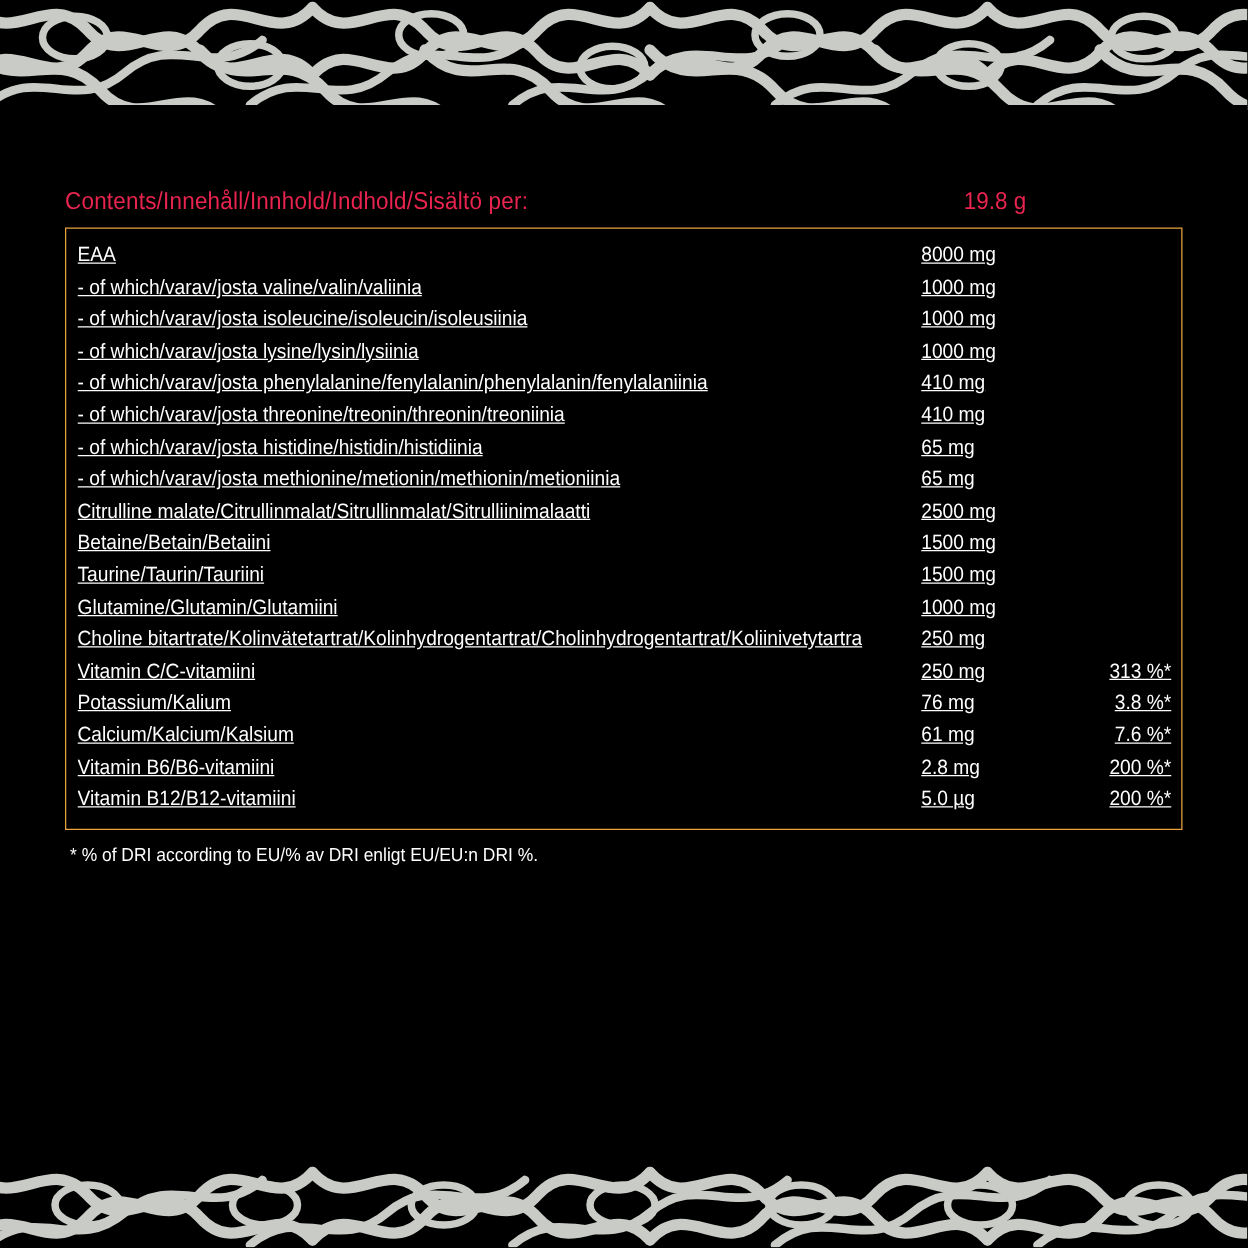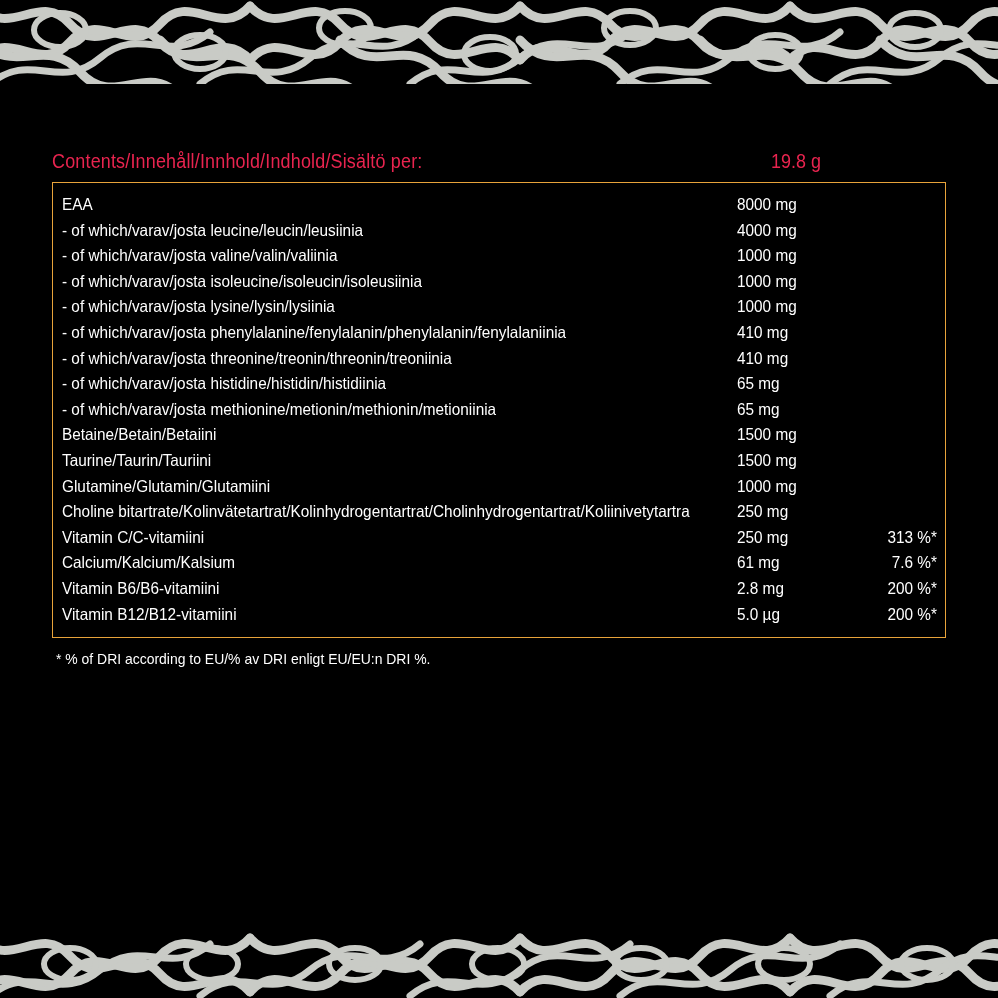--- a/index.html
+++ b/index.html
@@ -68,20 +68,21 @@
     flex: 0 0 175px;
     transform: scaleX(0.92);
     transform-origin: left center;
     white-space: nowrap;
   }
 
   .table-box {
     margin: 9px 52px 0 52px;
     border: 1px solid #e8a33a;
     padding: 9px 0 10px 0;
+    text-decoration: underline;
   }
 
   .row {
     display: flex;
     align-items: baseline;
     padding: 0 8px 0 9px;
     line-height: 25.6px;
     white-space: nowrap;
   }
   .cell-name {
@@ -175,25 +176,20 @@
     </div>
 
     <div class="table-box">
 
       <div class="row">
         <div class="cell-name">EAA</div>
         <div class="cell-amount">8000 mg</div>
         <div class="cell-dri"></div>
       </div>
       <div class="row">
-        <div class="cell-name">- of which/varav/josta leucine/leucin/leusiinia</div>
-        <div class="cell-amount">4000 mg</div>
-        <div class="cell-dri"></div>
-      </div>
-      <div class="row">
         <div class="cell-name">- of which/varav/josta valine/valin/valiinia</div>
         <div class="cell-amount">1000 mg</div>
         <div class="cell-dri"></div>
       </div>
       <div class="row">
         <div class="cell-name">- of which/varav/josta isoleucine/isoleucin/isoleusiinia</div>
         <div class="cell-amount">1000 mg</div>
         <div class="cell-dri"></div>
       </div>
       <div class="row">
@@ -212,20 +208,25 @@
         <div class="cell-dri"></div>
       </div>
       <div class="row">
         <div class="cell-name">- of which/varav/josta histidine/histidin/histidiinia</div>
         <div class="cell-amount">65 mg</div>
         <div class="cell-dri"></div>
       </div>
       <div class="row">
         <div class="cell-name">- of which/varav/josta methionine/metionin/methionin/metioniinia</div>
         <div class="cell-amount">65 mg</div>
+        <div class="cell-dri"></div>
+      </div>
+      <div class="row">
+        <div class="cell-name">Citrulline malate/Citrullinmalat/Sitrullinmalat/Sitrulliinimalaatti</div>
+        <div class="cell-amount">2500 mg</div>
         <div class="cell-dri"></div>
       </div>
       <div class="row">
         <div class="cell-name">Betaine/Betain/Betaiini</div>
         <div class="cell-amount">1500 mg</div>
         <div class="cell-dri"></div>
       </div>
       <div class="row">
         <div class="cell-name">Taurine/Taurin/Tauriini</div>
         <div class="cell-amount">1500 mg</div>
@@ -238,20 +239,25 @@
       </div>
       <div class="row">
         <div class="cell-name">Choline bitartrate/Kolinvätetartrat/Kolinhydrogentartrat/Cholinhydrogentartrat/Koliinivetytartraatti</div>
         <div class="cell-amount">250 mg</div>
         <div class="cell-dri"></div>
       </div>
       <div class="row">
         <div class="cell-name">Vitamin C/C-vitamiini</div>
         <div class="cell-amount">250 mg</div>
         <div class="cell-dri">313 %*</div>
+      </div>
+      <div class="row">
+        <div class="cell-name">Potassium/Kalium</div>
+        <div class="cell-amount">76 mg</div>
+        <div class="cell-dri">3.8 %*</div>
       </div>
       <div class="row">
         <div class="cell-name">Calcium/Kalcium/Kalsium</div>
         <div class="cell-amount">61 mg</div>
         <div class="cell-dri">7.6 %*</div>
       </div>
       <div class="row">
         <div class="cell-name">Vitamin B6/B6-vitamiini</div>
         <div class="cell-amount">2.8 mg</div>
         <div class="cell-dri">200 %*</div>

